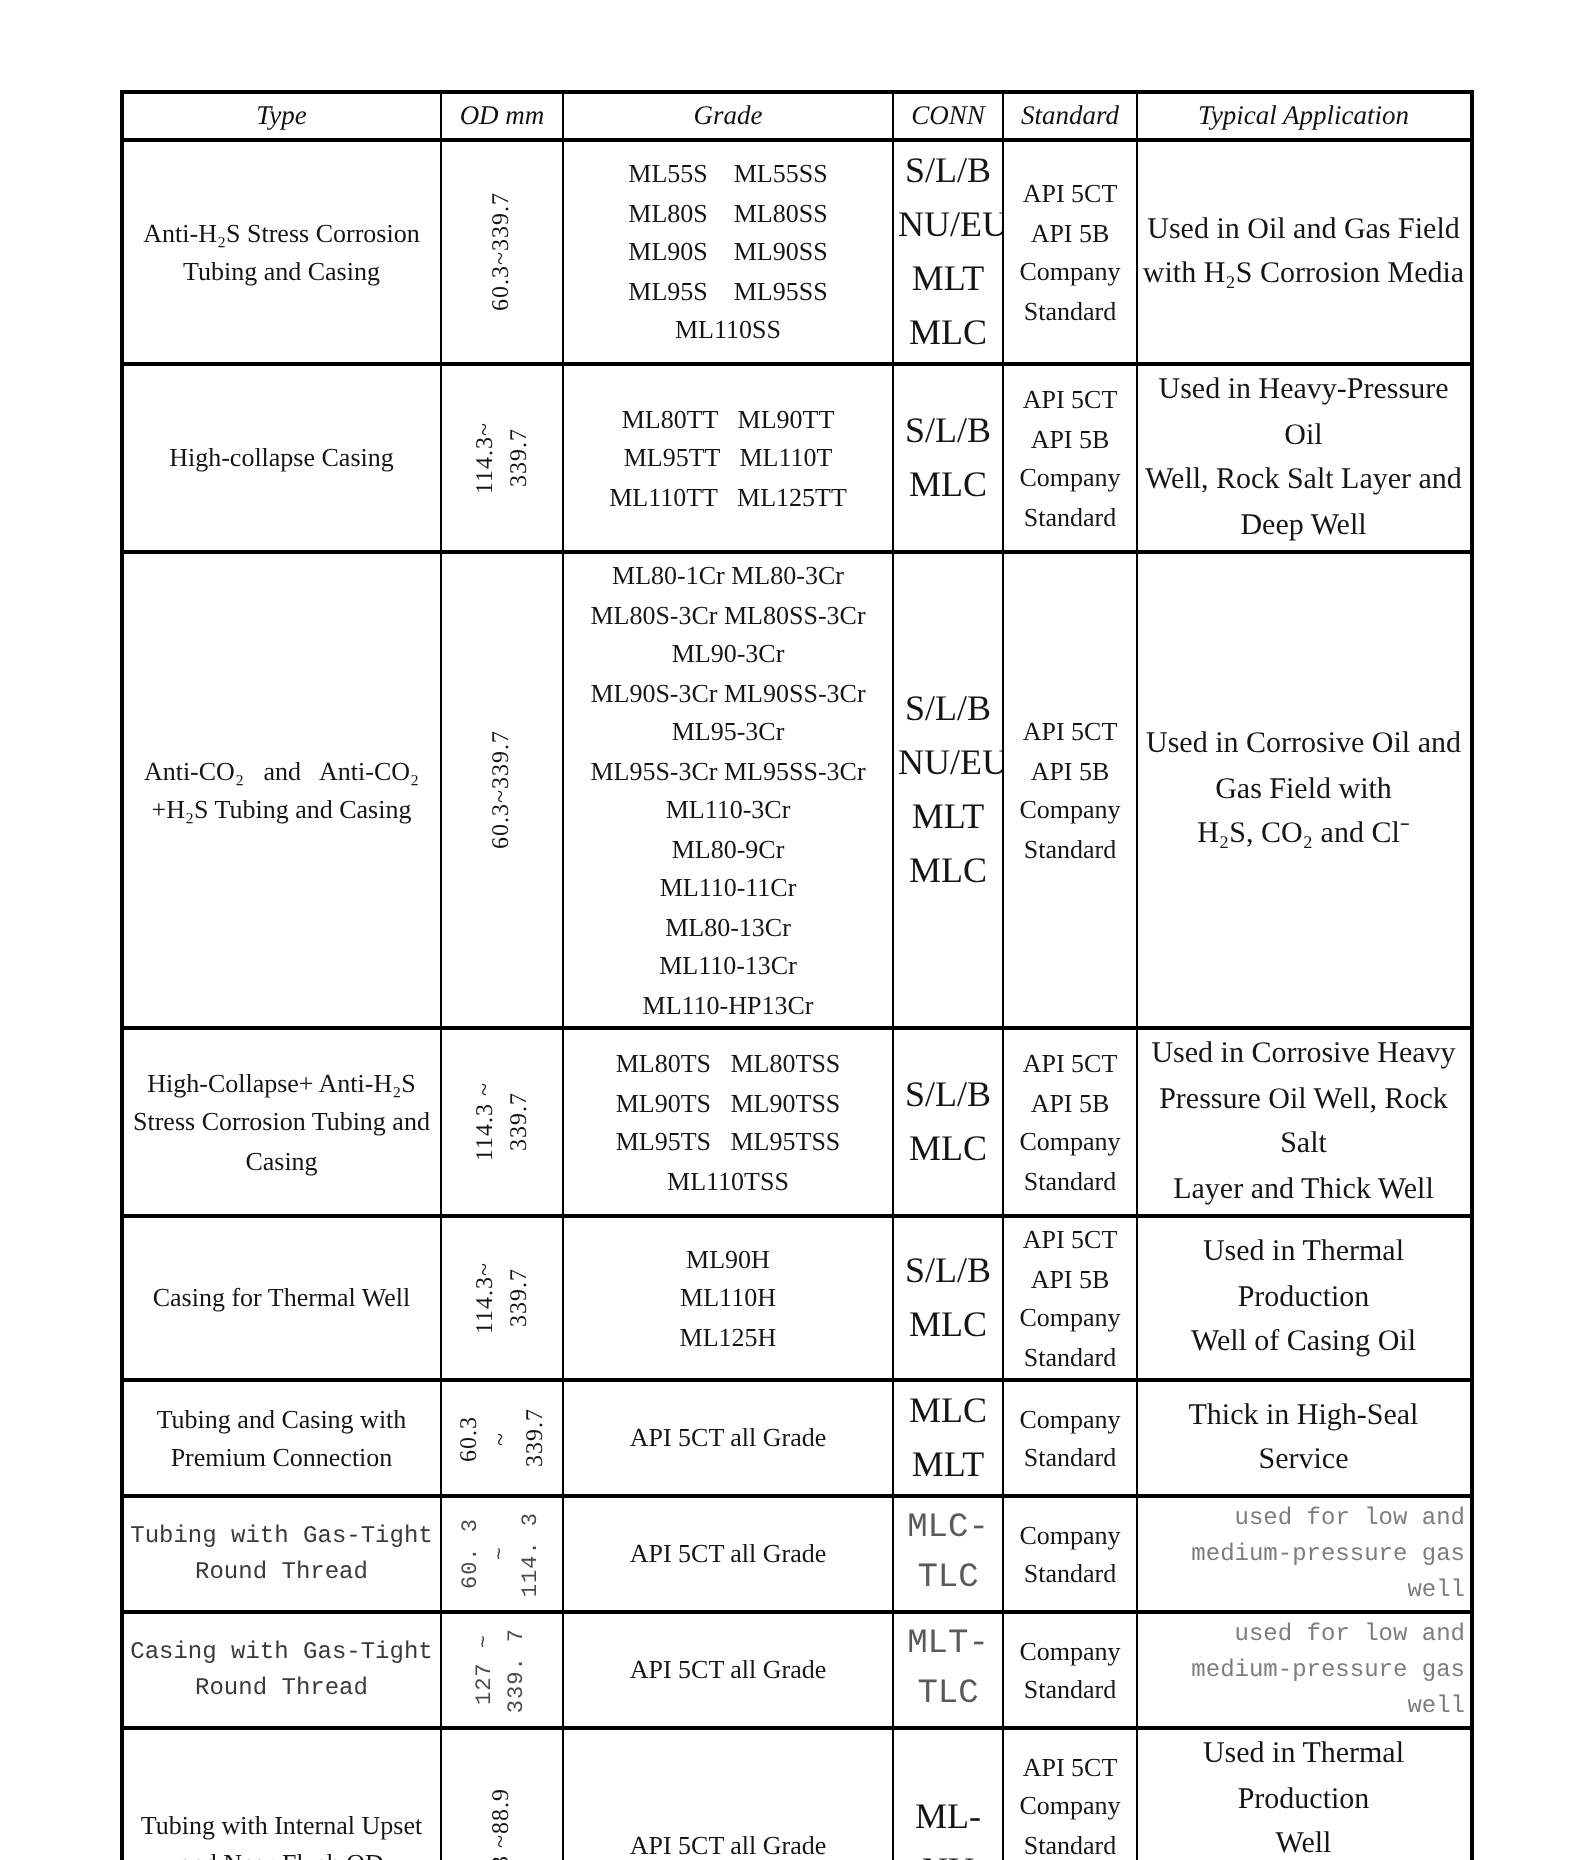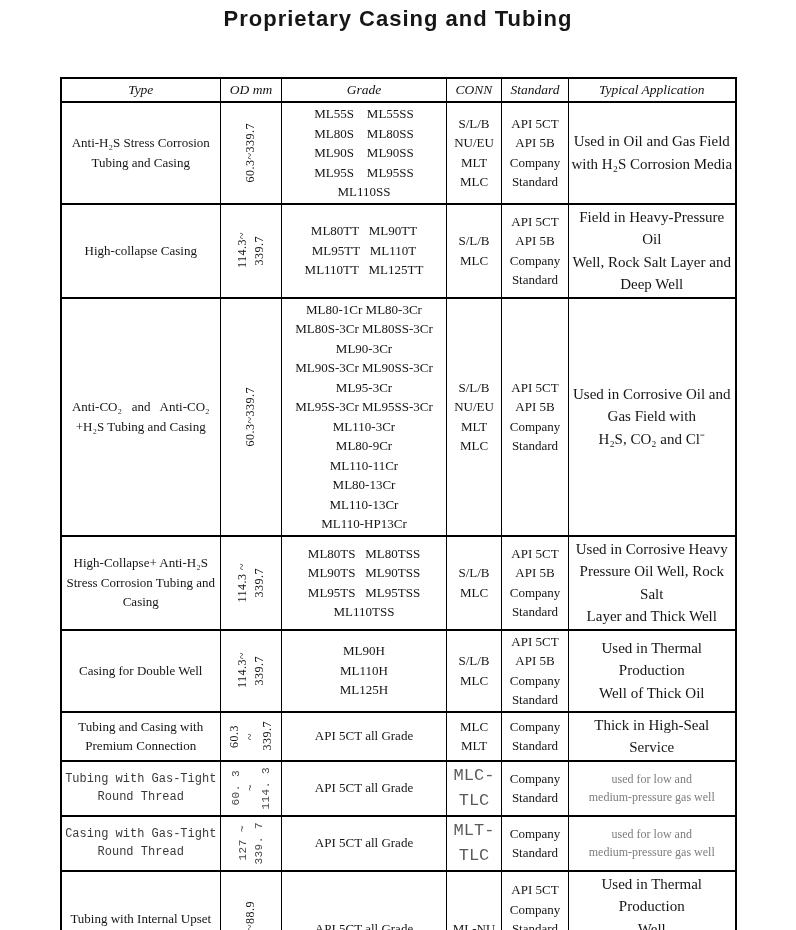--- a/index.html
+++ b/index.html
@@ -46,21 +46,21 @@
     color:#111;
     font-style:italic;
   }
   .cell-line{
     font-size:13px;
     line-height:1.5;
     white-space:pre-wrap;
     color:#151515;
   }
   .type-cell .cell-line{font-size:13px;}
-  .conn-cell .cell-line{font-size:13px;}
+  .conn-cell .cell-line{font-size:18px;}
   .std-cell .cell-line{font-size:13px;}
   .app-cell .cell-line{font-size:15px;}
   .od-cell{padding:2px 0;}
   .od-wrap{display:flex;flex-direction:row;justify-content:center;align-items:center;gap:3px;}
   .od-seg{
     writing-mode:vertical-rl;
     transform:rotate(180deg);
     font-size:12px;
     letter-spacing:0.5px;
     color:#151515;
@@ -83,35 +83,35 @@
     font-family:"Liberation Mono",monospace;
     font-size:12px;
     color:#3a3a3a;
   }
   tr.mono-row .conn-cell .cell-line{
     font-family:"Liberation Mono",monospace;
     font-size:17px;
     color:#5a5a5a;
   }
   tr.mono-row .app-cell .cell-line{
-    font-family:Liberation Serif, serif;
+    font-family:Liberation Mono, monospace;
     font-size:12px;
     color:#7d7d7d;
+    text-align:right;
   }
   tr.mono-row .od-seg{
     font-family:"Liberation Mono",monospace;
     font-size:11px;
     color:#4a4a4a;
   }
 </style>
 </head>
 <body>
 
 <div class="page">
-  <h1 class="page-title">Proprietary Casing and Tubing</h1>
 
   <table class="main">
     <colgroup>
       <col class="c-type">
         <col class="c-od">
         <col class="c-grade">
       <col class="c-conn">
         <col class="c-std">
         <col class="c-app">
     </colgroup>
@@ -179,21 +179,21 @@
             <div class="cell-line">S/L/B</div>
             <div class="cell-line">MLC</div>
           </td>
           <td class="std-cell">
             <div class="cell-line">API 5CT</div>
             <div class="cell-line">API 5B</div>
             <div class="cell-line">Company</div>
             <div class="cell-line">Standard</div>
           </td>
           <td class="app-cell">
-            <div class="cell-line">Field in Heavy-Pressure Oil</div>
+            <div class="cell-line">Used in Heavy-Pressure Oil</div>
             <div class="cell-line">Well, Rock Salt Layer and</div>
             <div class="cell-line">Deep Well</div>
           </td>
         </tr>
         <tr>
           <td class="type-cell">
             <div class="cell-line">Anti-CO₂   and   Anti-CO₂</div>
             <div class="cell-line">+H₂S Tubing and Casing</div>
           </td>
           <td class="od-cell">
@@ -262,21 +262,21 @@
             <div class="cell-line">Standard</div>
           </td>
           <td class="app-cell">
             <div class="cell-line">Used in Corrosive Heavy</div>
             <div class="cell-line">Pressure Oil Well, Rock Salt</div>
             <div class="cell-line">Layer and Thick Well</div>
           </td>
         </tr>
         <tr>
           <td class="type-cell">
-            <div class="cell-line">Casing for Double Well</div>
+            <div class="cell-line">Casing for Thermal Well</div>
           </td>
           <td class="od-cell">
             <div class="od-wrap">
               <span class="od-seg">114.3~</span>
               <span class="od-seg">339.7</span>
             </div>
           </td>
           <td class="grade-cell">
             <div class="cell-line">ML90H</div>
             <div class="cell-line">ML110H</div>
@@ -287,21 +287,21 @@
             <div class="cell-line">MLC</div>
           </td>
           <td class="std-cell">
             <div class="cell-line">API 5CT</div>
             <div class="cell-line">API 5B</div>
             <div class="cell-line">Company</div>
             <div class="cell-line">Standard</div>
           </td>
           <td class="app-cell">
             <div class="cell-line">Used in Thermal Production</div>
-            <div class="cell-line">Well of Thick Oil</div>
+            <div class="cell-line">Well of Casing Oil</div>
           </td>
         </tr>
         <tr>
           <td class="type-cell">
             <div class="cell-line">Tubing and Casing with</div>
             <div class="cell-line">Premium Connection</div>
           </td>
           <td class="od-cell">
             <div class="od-wrap">
               <span class="od-seg">60.3</span>

